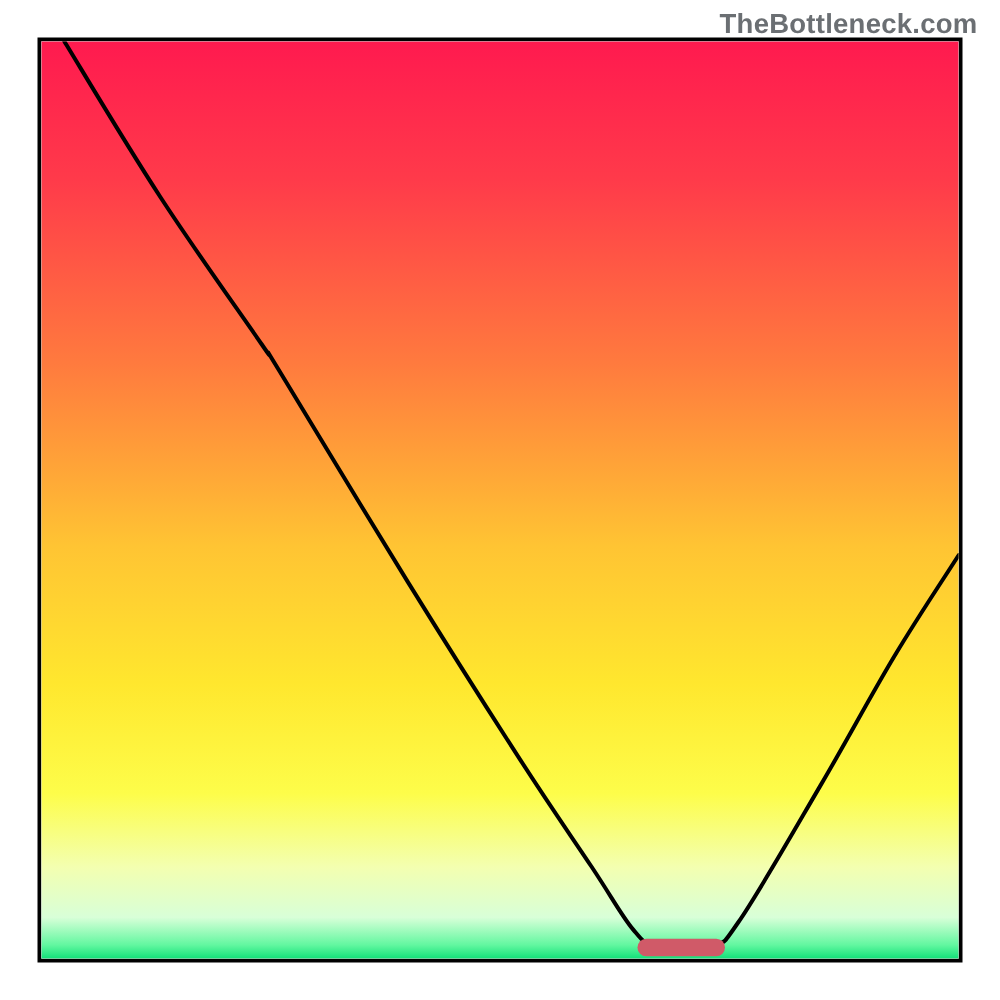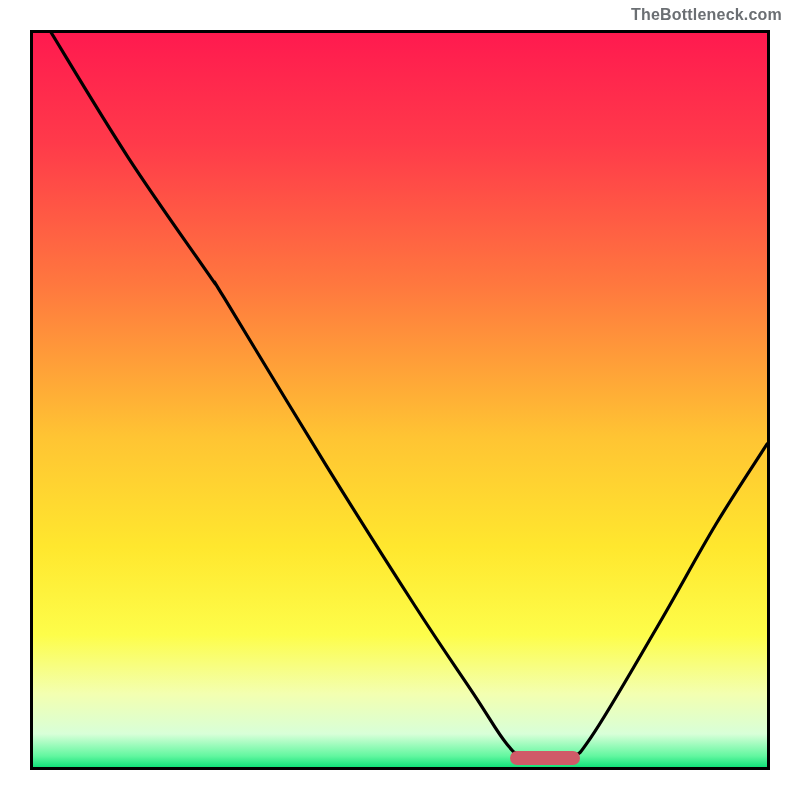--- a/index.html
+++ b/index.html
@@ -12,21 +12,21 @@
   }
   .wrap {
     position: relative;
     width: 800px;
     height: 800px;
   }
   .watermark {
     position: absolute;
     top: 6px;
     right: 18px;
-    font-size: 16px;
+    font-size: 22px;
     font-weight: 600;
     color: #6b6f73;
     letter-spacing: 0.2px;
   }
   .chart-frame {
     position: absolute;
     left: 30px;
     top: 30px;
     width: 740px;
     height: 740px;

